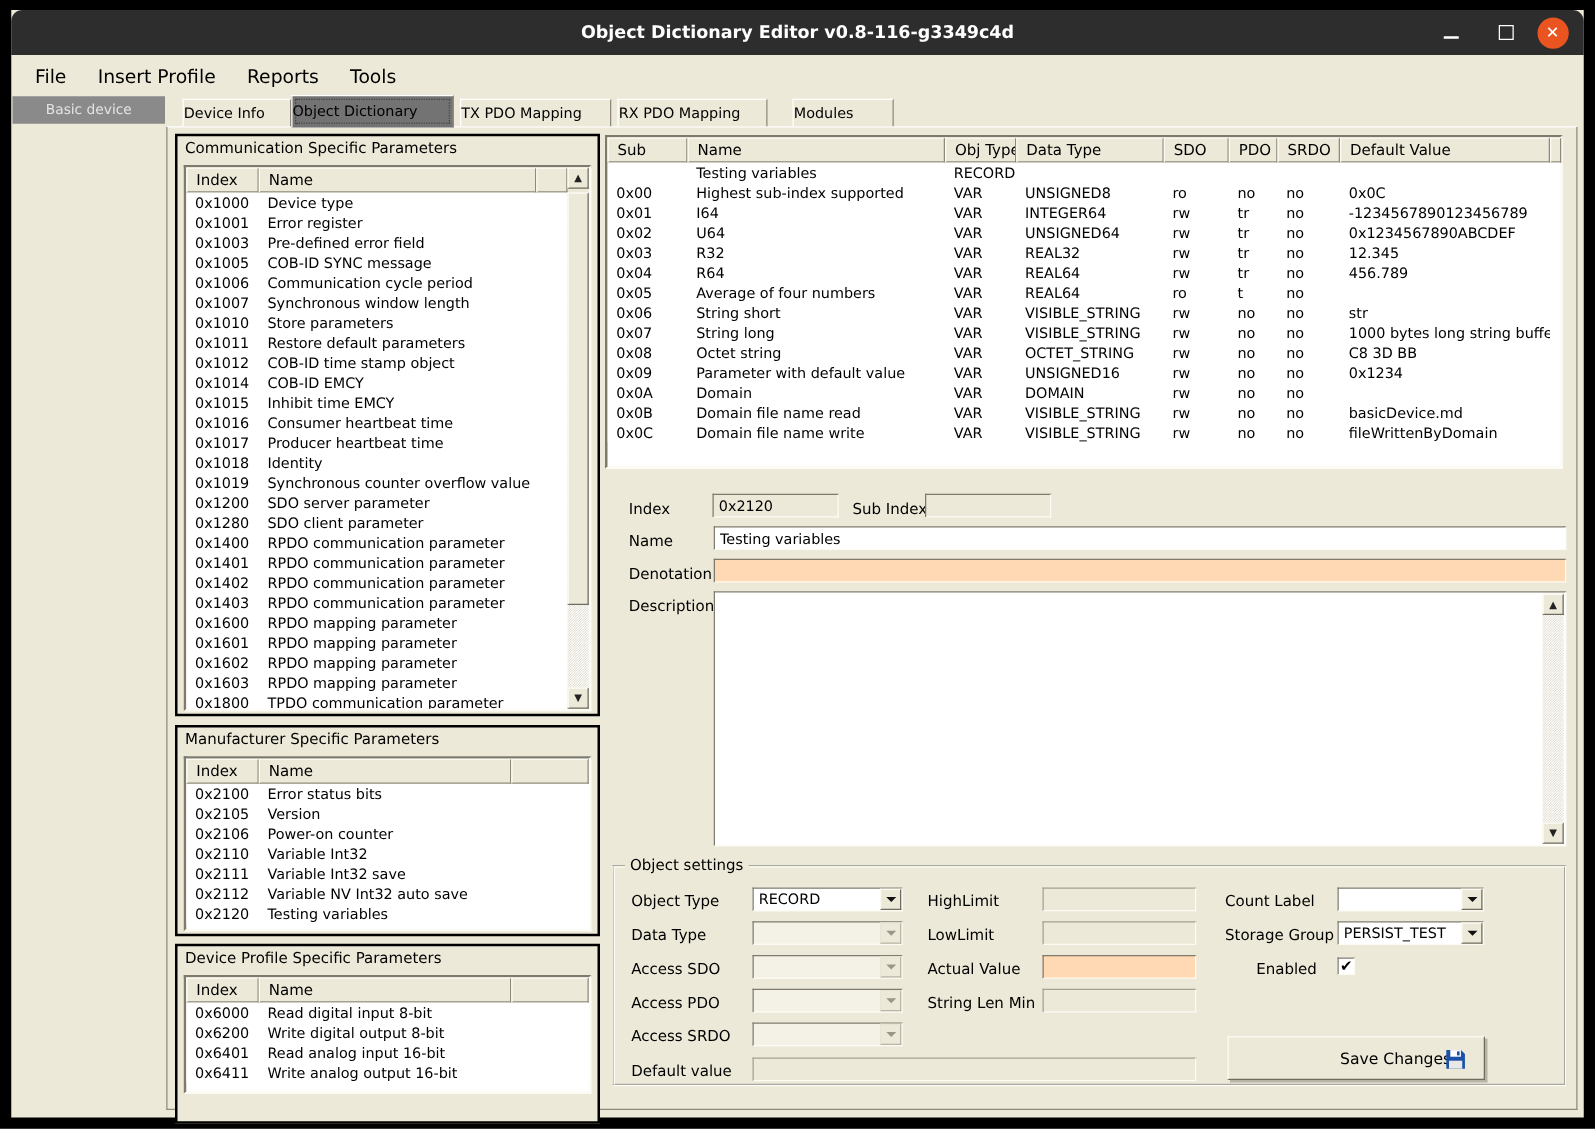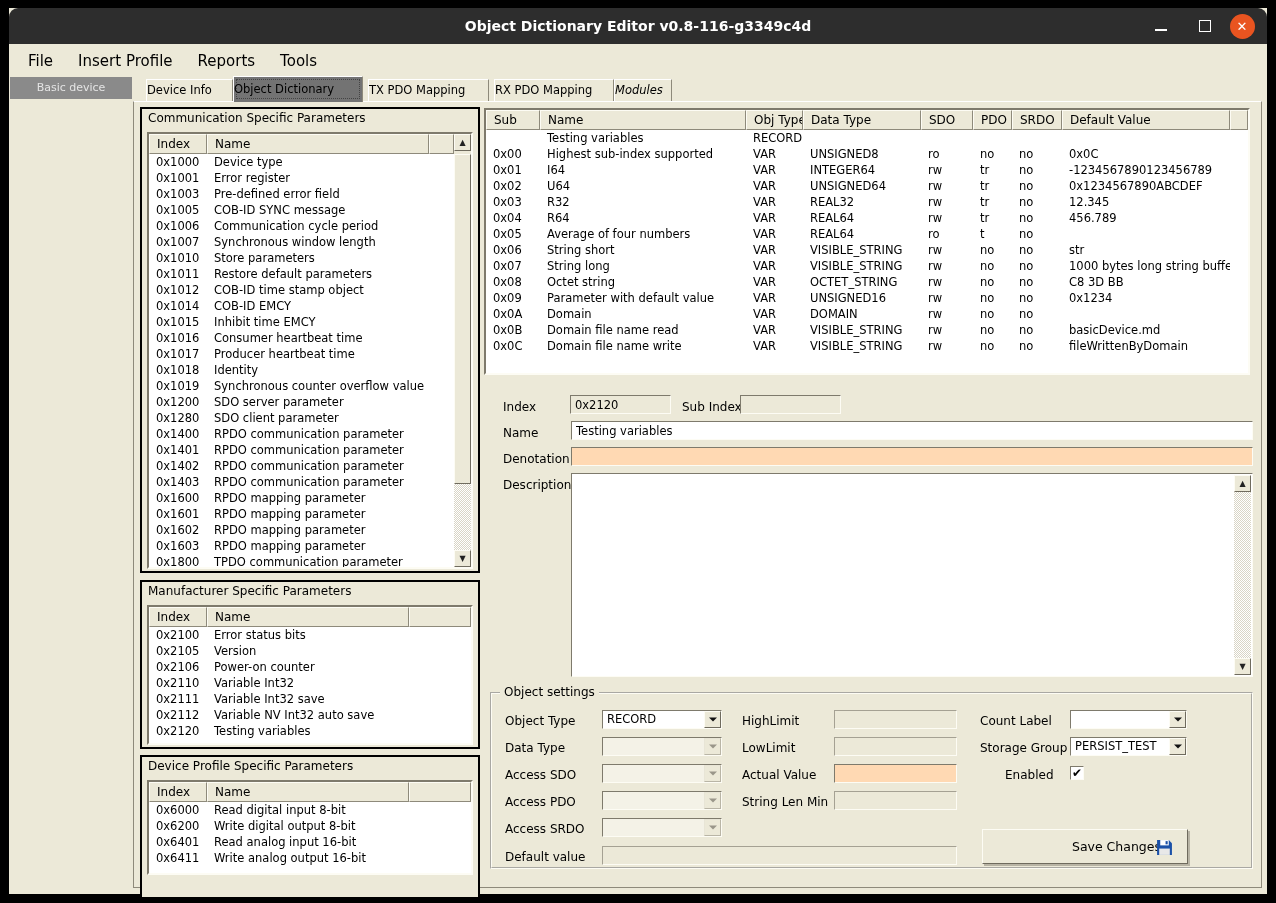--- a/index.html
+++ b/index.html
@@ -60,21 +60,21 @@
        background-image:linear-gradient(45deg,#d9d5c6 25%,transparent 25%,transparent 75%,#d9d5c6 75%),
                         linear-gradient(45deg,#d9d5c6 25%,#fff 25%,#fff 75%,#d9d5c6 75%);
        background-position:0 0,1px 1px;background-size:2px 2px;}
   .sb-btn{position:absolute;left:0;width:17px;height:17px;background:#ece9d8;
           border:1px solid;border-color:#fdfcf4 #6f6b5e #6f6b5e #fdfcf4;
           font-size:8px;text-align:center;line-height:15px;color:#222;}
   .sb-thumb{position:absolute;left:0;width:17px;background:#ece9d8;
             border:1px solid;border-color:#fdfcf4 #6f6b5e #6f6b5e #fdfcf4;}
 
   
-  .cs-sub{width:54px;} .cs-name{width:206px;} .cs-obj{width:57px;} .cs-dt{width:118px;}
+  .cs-sub{width:64px;} .cs-name{width:206px;} .cs-obj{width:57px;} .cs-dt{width:118px;}
   .cs-sdo{width:52px;} .cs-pdo{width:39px;} .cs-srdo{width:50px;} .cs-def{width:168px;} 
 
   
   .flabel{position:absolute;font-size:12px;height:16px;line-height:16px;}
   .entry{position:absolute;height:19px;font-size:11.5px;padding:0 4px;background:#fff;
          border:1px solid;border-color:#7e7a6c #fdfcf4 #fdfcf4 #7e7a6c;outline:none;
          font-family:"DejaVu Sans",sans-serif;color:#000;}
   .entry.ro{background:#ece9d8;}
   .entry.hl{background:#ffd9b3;}
   .entry.dis{background:#ece9d8;border-color:#a5a193 #fdfcf4 #fdfcf4 #a5a193;}
@@ -126,21 +126,21 @@
     <span>Tools</span>
   </div>
 
   <div class="device-tab">Basic device</div>
 
   <div class="panel"></div>
   <div class="tab" style="left:137px;width:87px;">Device Info</div>
   <div class="tab selected" style="left:224px;width:130px;">Object Dictionary</div>
   <div class="tab" style="left:359px;width:121px;">TX PDO Mapping</div>
   <div class="tab" style="left:485px;width:120px;">RX PDO Mapping</div>
-  <div class="tab" style="left:605px;width:58px;font-style:italic;">Modules</div>
+  <div class="tab" style="left:625px;width:81px;">Modules</div>
 
   <div class="secbox" style="left:131px;top:99px;width:340px;height:466px;">
     <div class="sectitle">Communication Specific Parameters</div>
     <div class="listbox sunken2" style="left:5px;top:23px;width:326px;height:437px;">
       <div class="hrow">
         <span class="hcell col-idx">Index</span>
         <span class="hcell col-nm">Name</span>
         <span class="hcell" style="width:25px;"></span>
         <span class="sb-btn" style="position:relative;flex:none;"><span>▲</span></span>
       </div>

